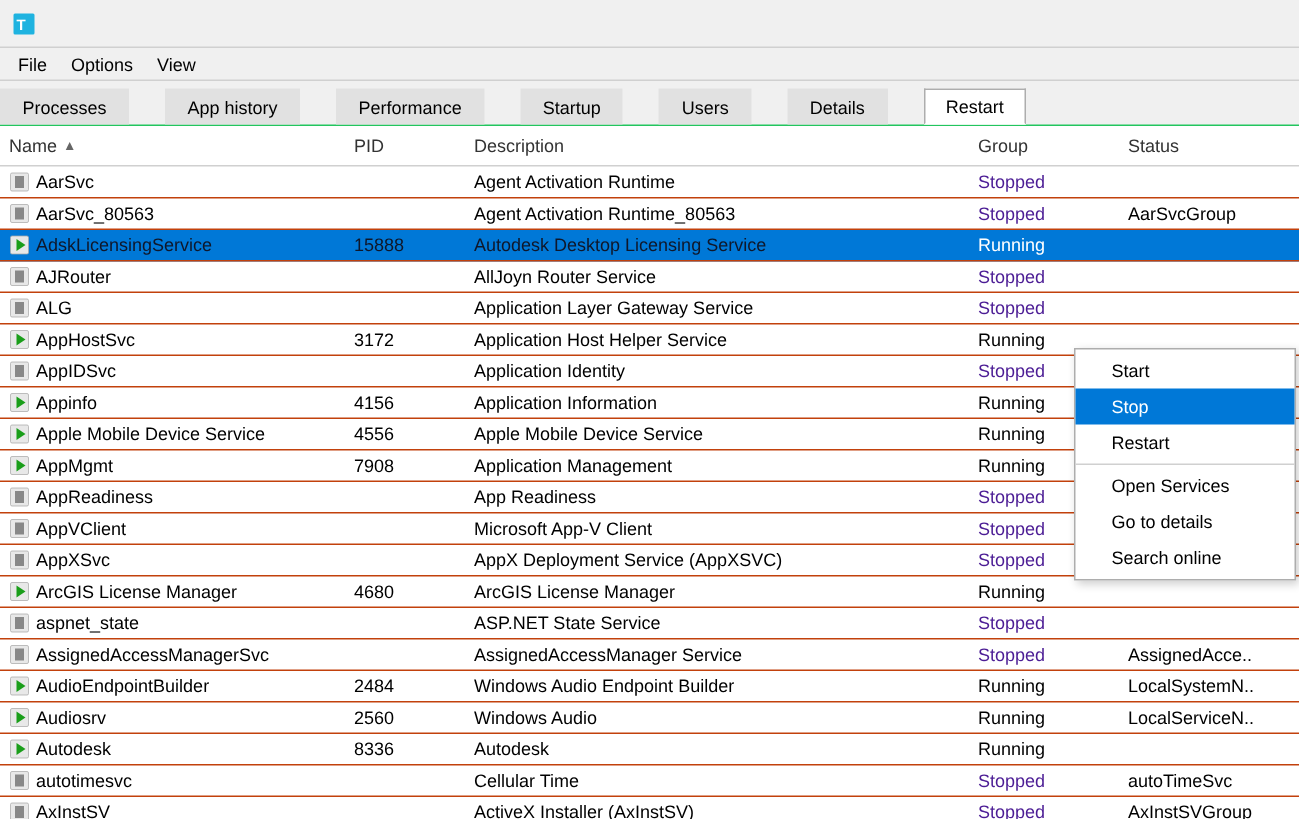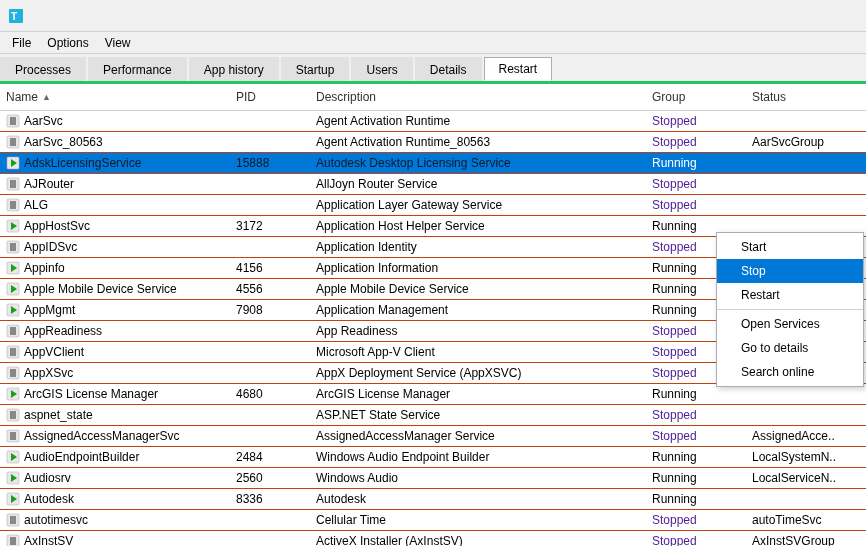--- a/index.html
+++ b/index.html
@@ -65,21 +65,22 @@
       cursor: pointer;
     }
 
     
     .tab-bar {
       background: #f0f0f0;
       height: 30px;
       display: flex;
       align-items: flex-end;
       padding: 0 0;
-      border-bottom: 3px solid #22c55e;
+      border-bottom: 1px solid #22c55e;
+      gap: 22px;
     }
     .tab {
       padding: 5px 14px;
       font-size: 12px;
       cursor: pointer;
       border: 1px solid transparent;
       border-bottom: none;
       height: 24px;
       display: flex;
       align-items: center;
@@ -223,22 +224,22 @@
 </div>
 
 <div class="menu-bar">
   <div class="menu-item">File</div>
   <div class="menu-item">Options</div>
   <div class="menu-item">View</div>
 </div>
 
 <div class="tab-bar">
   <div class="tab">Processes</div>
+  <div class="tab">App history</div>
   <div class="tab">Performance</div>
-  <div class="tab">App history</div>
   <div class="tab">Startup</div>
   <div class="tab">Users</div>
   <div class="tab">Details</div>
   <div class="tab active">Restart</div>
 </div>
 
 <div class="main">
 
   <div class="table-header">
     <div class="col-header">

